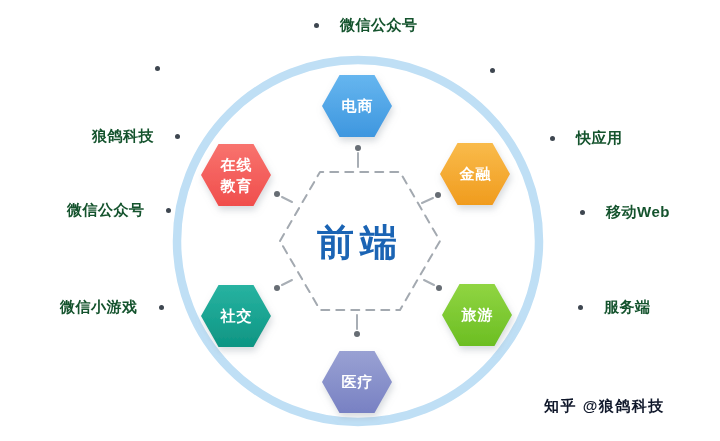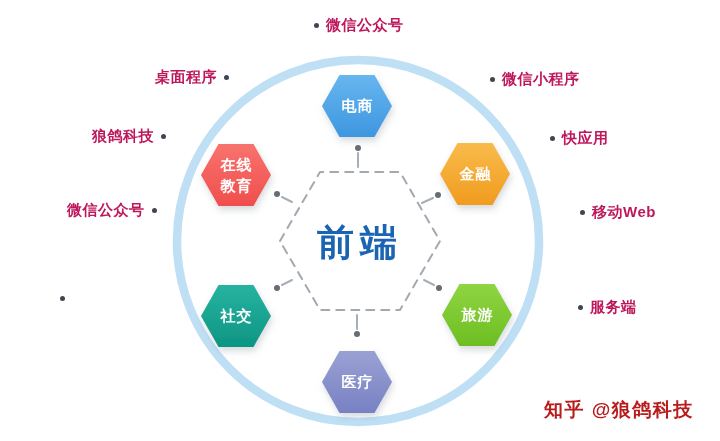--- a/index.html
+++ b/index.html
@@ -10,28 +10,28 @@
   svg{position:absolute;left:0;top:0;}
   .center-label{
     font-size:37px;font-weight:bold;text-anchor:middle;letter-spacing:6px;
     font-family:"Liberation Sans","DejaVu Sans",sans-serif;
   }
   .node-label{
     fill:#ffffff;font-size:15px;font-weight:bold;text-anchor:middle;letter-spacing:1px;
     font-family:"Liberation Sans","DejaVu Sans",sans-serif;
   }
   .label{
-    position:absolute;display:flex;align-items:center;gap:7px;
-    font-size:15px;font-weight:600;color:#be185d;letter-spacing:.5px;line-height:22px;
+    position:absolute;display:flex;align-items:center;gap:21px;
+    font-size:15px;font-weight:600;color:#14532d;letter-spacing:.5px;line-height:22px;
     white-space:nowrap;
   }
   .label .dot{width:5px;height:5px;border-radius:50%;background:#3E4650;flex:none;}
   .watermark{
     position:absolute;left:544px;top:397px;
-    font-size:19px;font-weight:bold;color:#b91c1c;letter-spacing:1.5px;
+    font-size:15px;font-weight:bold;color:#0f172a;letter-spacing:1.5px;
     text-shadow:1px 1px 0 #ffffff;
   }
 </style>
 </head>
 <body>
 
 <div class="stage">
   <svg width="720" height="441" viewBox="0 0 720 441">
     <defs id="svg-defs">
       <filter id="hexshadow" x="-40%" y="-40%" width="180%" height="180%">
@@ -111,37 +111,36 @@
         </g>
       </g>
   </svg>
 
   <div id="outer-labels">
       <div class="label" style="left: 314px; top: 14px;">
         <span class="dot"></span>
         <span>微信公众号</span>
       </div>
       <div class="label" style="left: 155px; top: 66px;">
-        <span>桌面程序</span>
         <span class="dot"></span>
       </div>
       <div class="label" style="left: 92px; top: 125px;">
         <span>狼鸽科技</span>
         <span class="dot"></span>
       </div>
       <div class="label" style="left: 67px; top: 199px;">
         <span>微信公众号</span>
         <span class="dot"></span>
       </div>
       <div class="label" style="left: 60px; top: 296px;">
+        <span>微信小游戏</span>
         <span class="dot"></span>
       </div>
       <div class="label" style="left: 490px; top: 68px;">
         <span class="dot"></span>
-        <span>微信小程序</span>
       </div>
       <div class="label" style="left: 550px; top: 127px;">
         <span class="dot"></span>
         <span>快应用</span>
       </div>
       <div class="label" style="left: 580px; top: 201px;">
         <span class="dot"></span>
         <span>移动Web</span>
       </div>
       <div class="label" style="left: 578px; top: 296px;">

